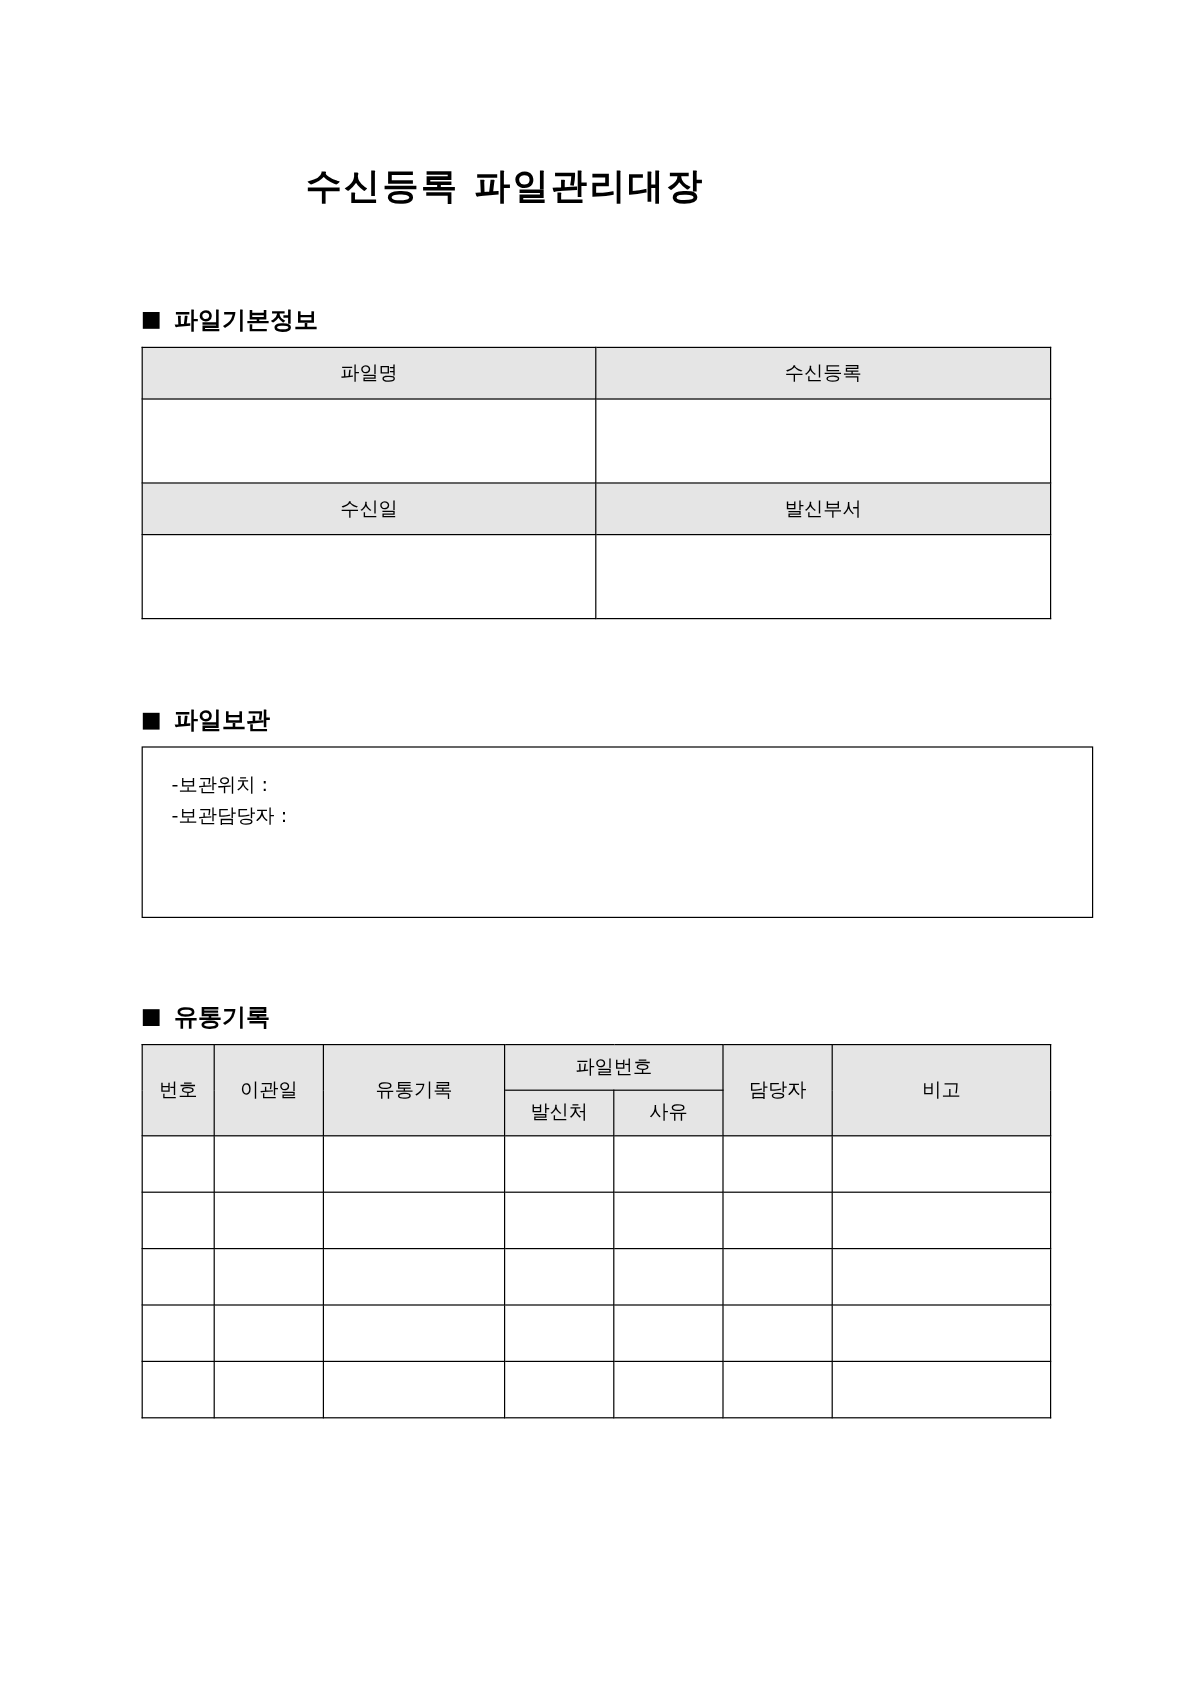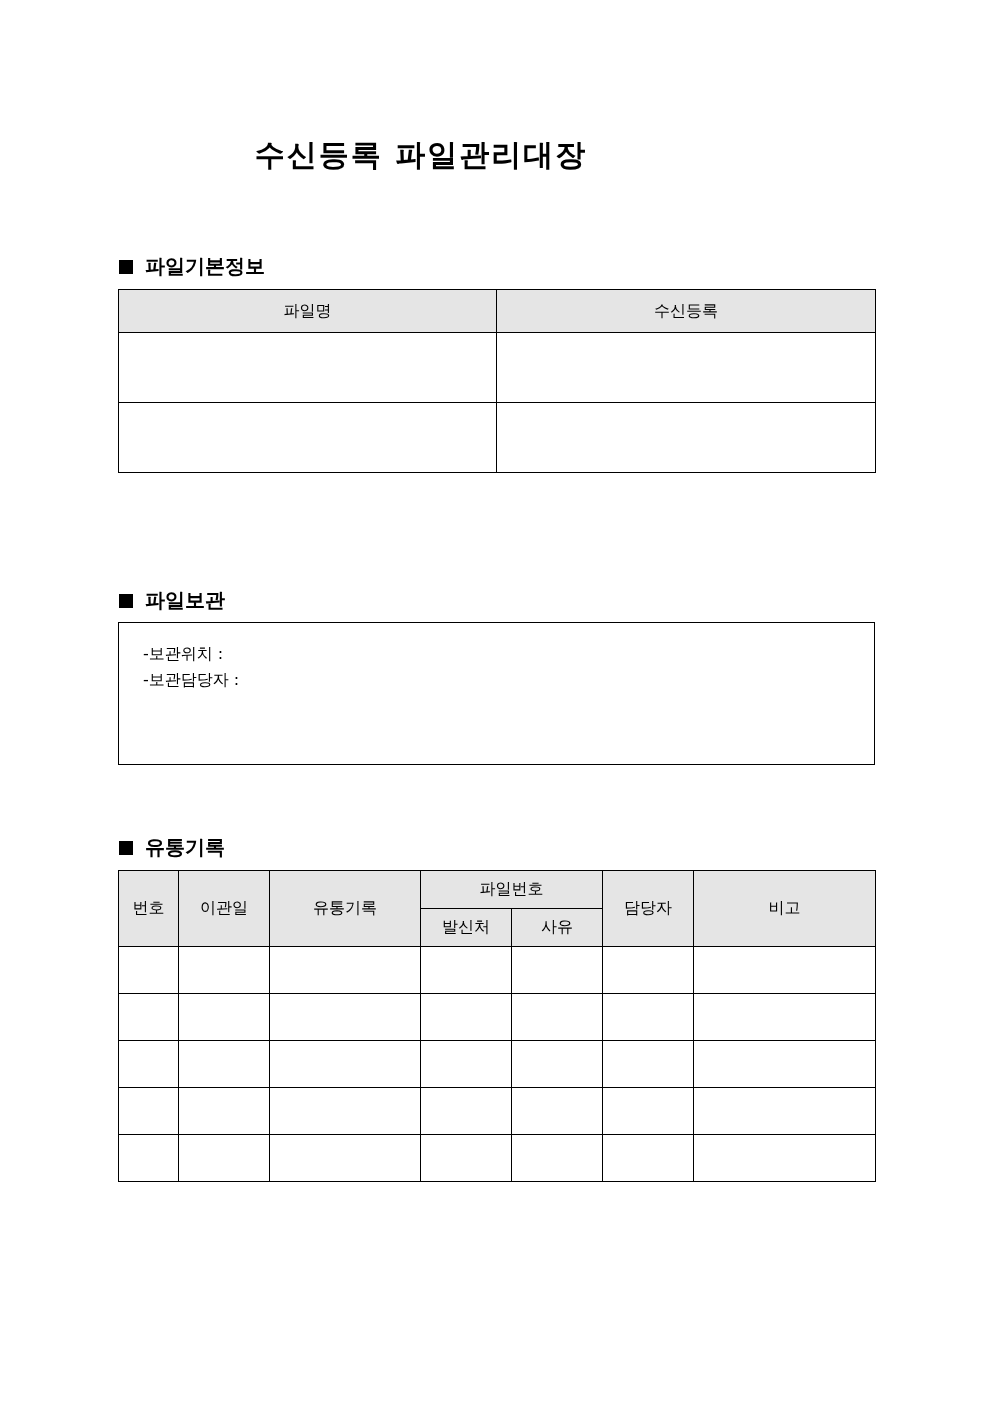--- a/index.html
+++ b/index.html
@@ -5,21 +5,21 @@
     html, body { margin: 0; padding: 0; background: #ffffff; }
     body { width: 992px; height: 1403px; position: relative; font-family: "DejaVu Sans", "Liberation Sans", sans-serif; color: #000; }
     .title { position: absolute; left: 0; width: 842px; top: 135px; text-align: center; font-size: 30px; font-weight: bold; letter-spacing: 2px; }
     .section-heading { position: absolute; left: 119px; font-size: 20px; font-weight: bold; display: flex; align-items: center; }
     .section-heading .sq { display: inline-block; width: 14px; height: 14px; background: #000; margin-right: 12px; }
     table { border-collapse: collapse; position: absolute; left: 118px; width: 757px; table-layout: fixed; }
     td, th { border: 1.5px solid #000; font-weight: normal; font-size: 16px; text-align: center; padding: 0; }
     th { background: #e5e5e5; }
     .basic th { height: 42px; }
     .basic td { height: 69px; }
-    .storage-box { position: absolute; left: 118px; top: 622px; width: 755px; height: 141px; border: 1.5px solid #000; }
+    .storage-box { position: absolute; left: 118px; top: 622px; width: 755px; height: 141px; border: 1.5px solid #000; padding-left: 36px; }
     .storage-line { position: absolute; left: 24px; font-size: 16px; }
     .flow th { height: 37px; }
     .flow td { height: 46px; }
   </style>
 </head>
 <body>
 
 <div class="title">수신등록 파일관리대장</div>
 
 <div class="section-heading" style="top:253px;">
@@ -32,20 +32,24 @@
       <col style="width:379px">
     </colgroup>
   <tbody>
       <tr>
     <th>파일명</th>
     <th>수신등록</th>
   </tr>
   <tr>
     <td></td>
     <td></td>
+  </tr>
+  <tr>
+    <th>수신일</th>
+    <th>발신부서</th>
   </tr>
   <tr>
     <td></td>
     <td></td>
   </tr>
 </tbody>
   </table>
 
 <div class="section-heading" style="top:587px;">
   <span class="sq"></span>

